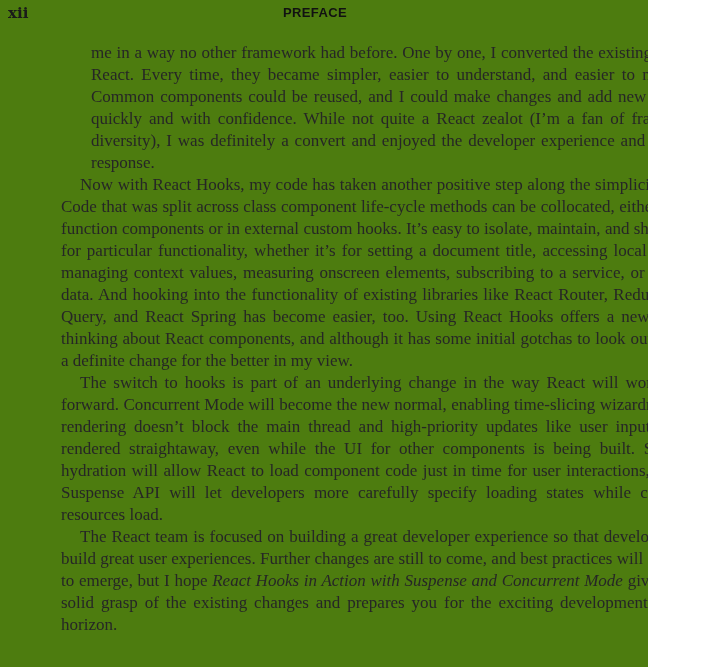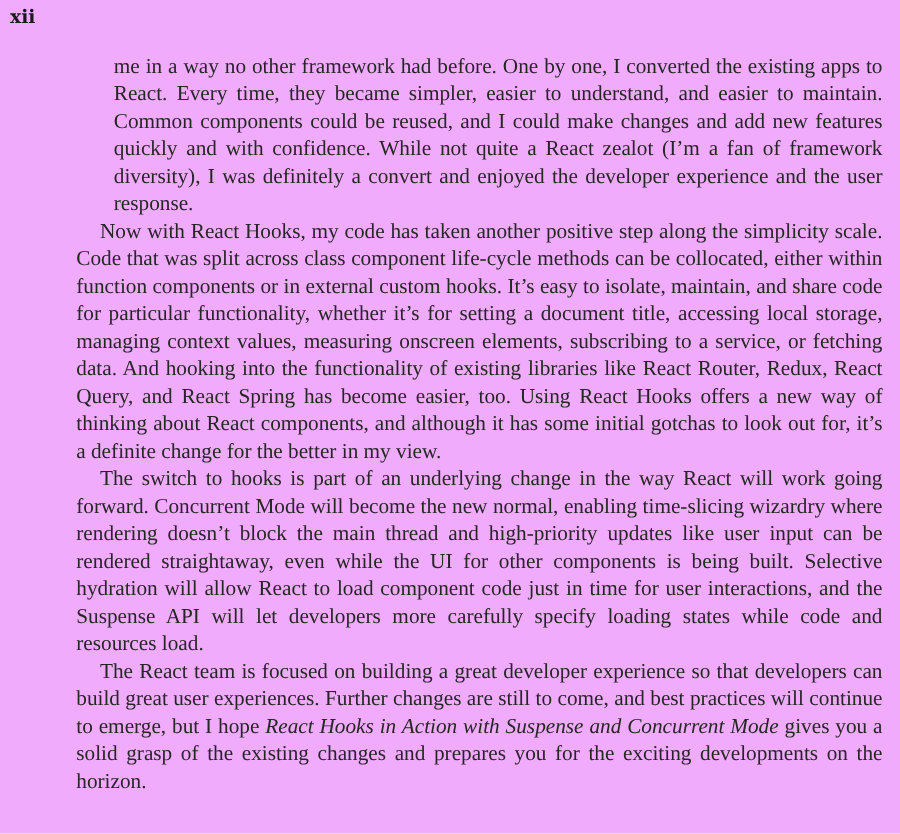--- a/index.html
+++ b/index.html
@@ -2,23 +2,23 @@
 <html><head>
 <meta charset="utf-8">
 <style>
   html, body {
     margin: 0;
     padding: 0;
     background: #ffffff;
   }
   .page {
     position: relative;
-    width: 720px;
+    width: 648px;
     height: 667px;
-    background: #f0abfc;
+    background: #4d7c0f;
     font-family: "Liberation Serif", serif;
     color: #262626;
     overflow: hidden;
     text-decoration: underline;
   }
   .running-header {
     position: absolute;
     top: 4px;
     left: 0;
     right: 0;
@@ -66,20 +66,21 @@
   .book-title {
     font-style: italic;
   }
 </style>
 </head>
 <body>
 
 <div class="page">
   <header class="running-header">
     <span class="folio">xii</span>
+    <span class="head-title">PREFACE</span>
   </header>
 
   <main class="body-text">
     <p class="para no-indent">me in a way no other framework had before. One by one, I converted the existing apps to React. Every time, they became simpler, easier to understand, and easier to maintain. Common components could be reused, and I could make changes and add new features quickly and with confidence. While not quite a React zealot (I’m a fan of framework diversity), I was definitely a convert and enjoyed the developer experience and the user response.</p>
     <p class="para">Now with React Hooks, my code has taken another positive step along the simplicity scale. Code that was split across class component life-cycle methods can be collocated, either within function components or in external custom hooks. It’s easy to isolate, maintain, and share code for particular functionality, whether it’s for setting a document title, accessing local storage, managing context values, measuring onscreen elements, subscribing to a service, or fetching data. And hooking into the functionality of existing libraries like React Router, Redux, React Query, and React Spring has become easier, too. Using React Hooks offers a new way of thinking about React components, and although it has some initial gotchas to look out for, it’s a definite change for the better in my view.</p>
     <p class="para">The switch to hooks is part of an underlying change in the way React will work going forward. Concurrent Mode will become the new normal, enabling time-slicing wizardry where rendering doesn’t block the main thread and high-priority updates like user input can be rendered straightaway, even while the UI for other components is being built. Selective hydration will allow React to load component code just in time for user interactions, and the Suspense API will let developers more carefully specify loading states while code and resources load.</p>
     <p class="para"><span>The React team is focused on building a great developer experience so that developers can build great user experiences. Further changes are still to come, and best practices will continue to emerge, but I hope </span><em class="book-title">React Hooks in Action with Suspense and Concurrent Mode</em><span> gives you a solid grasp of the existing changes and prepares you for the exciting developments on the horizon.</span></p>
   </main>
 </div>
 

